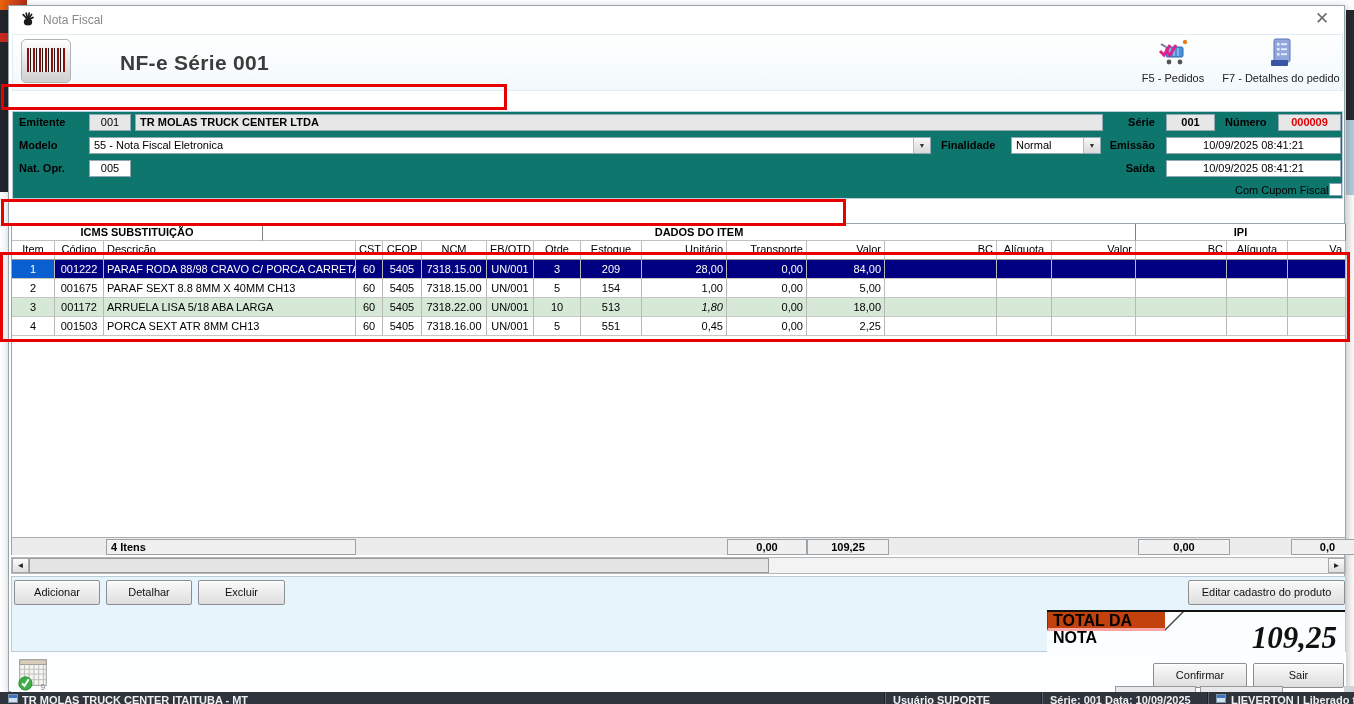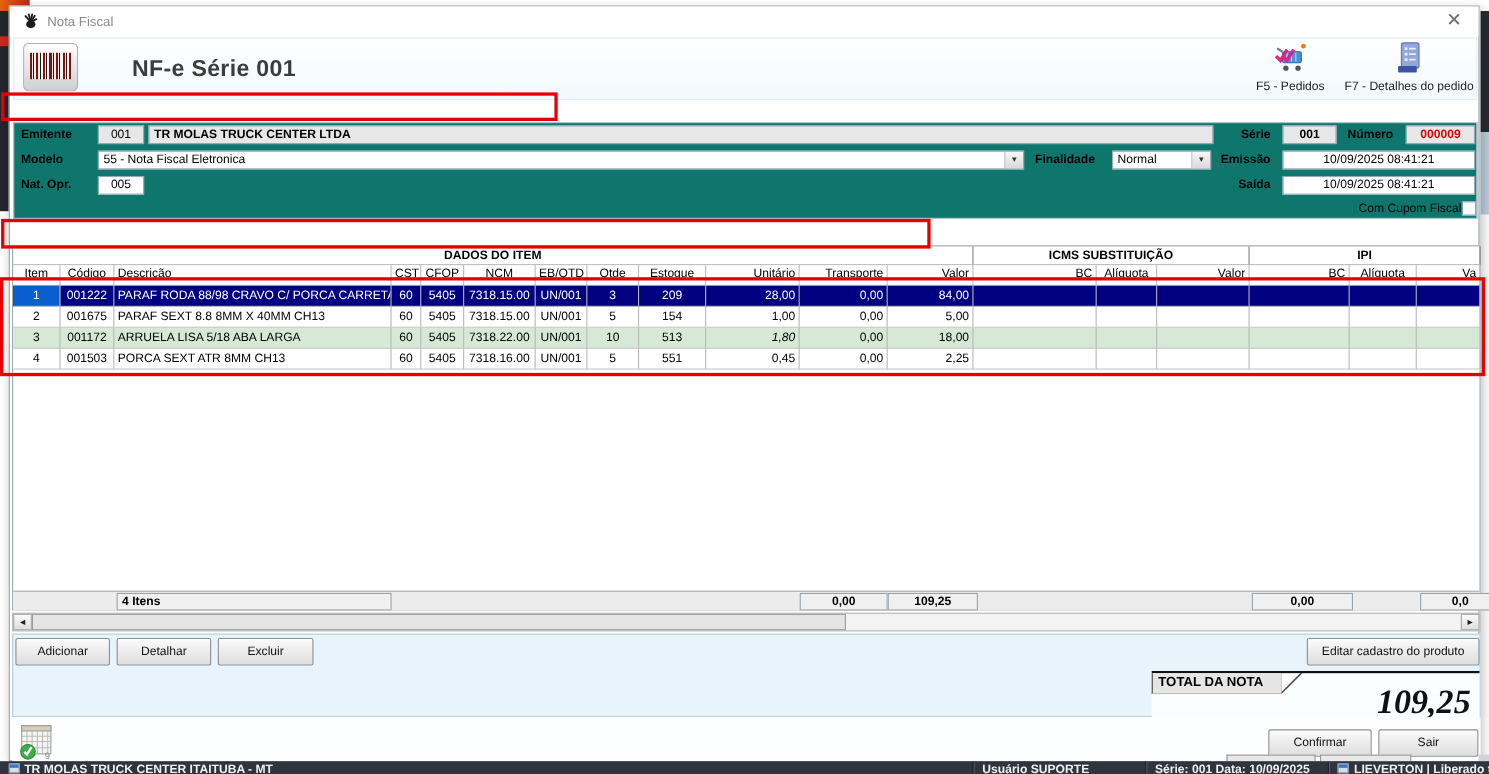--- a/index.html
+++ b/index.html
@@ -108,22 +108,22 @@
 
   
   .bluepanel { position:absolute; left:2px; top:570px; width:1335px; height:76px;
     background:#e7f4fb; border:1px solid #b9cdd8; }
   .btn { position:absolute; height:25px; background:linear-gradient(#fafafa,#dedede);
     border:1px solid #8e8e8e; border-radius:2px; text-align:center; line-height:23px;
     color:#111; cursor:pointer; box-shadow:inset 0 1px 0 #fff; }
 
   .totalbox { position:absolute; left:1035px; top:33px; width:298px; height:43px;
     background:#fbfeff; border-top:2px solid #111; }
-  .totallabel { position:absolute; left:0; top:0; width:118px; height:19px; background:#e5e5e5;
-    border-left:1px solid #444; border-bottom:1px solid #fca5a5; font-weight:bold; font-size:12px;
+  .totallabel { position:absolute; left:0; top:0; width:118px; height:19px; background:#c2410c;
+    border-left:1px solid #444; border-bottom:3px solid #fca5a5; font-weight:bold; font-size:16px;
     line-height:17px; padding-left:5px; }
   .totallabel::before { content:""; position:absolute; left:100%; top:0; width:0; height:0;
     border-top:19px solid #444; border-right:19px solid transparent; }
   .totallabel::after { content:""; position:absolute; left:100%; top:0; width:0; height:0;
     border-top:17px solid #fff; border-right:17px solid transparent; }
   .totalvalue { position:absolute; right:8px; top:8px; font-family:"Liberation Serif", serif;
     font-size:31px; font-weight:bold; font-style:italic; color:#111; }
 
   
   .bottomstrip { position:absolute; left:2px; top:646px; width:1335px; height:40px; background:#fcfeff; }
@@ -234,22 +234,22 @@
       <span class="fbox ctr" style="left:1153px;top:48px;width:175px;">10/09/2025 08:41:21</span>
 
       <span style="position:absolute;left:1222px;top:72px;">Com Cupom Fiscal</span>
       <span class="chk" style="left:1316px;top:71px;"></span>
     </div>
 
     <div class="tabsrow tabs-items"><span class="tab sel"><span class="face"><u>I</u>tens da Nota</span></span><span class="tab"><span class="face"><u>P</u>edidos</span></span><span class="tab"><span class="face"><u>T</u>otais</span></span><span class="tab"><span class="face">Cobrança</span></span><span class="tab"><span class="face">Formas de Pagamento</span></span><span class="tab"><span class="face">Documentos Fiscais Referenciados</span></span><span class="tab"><span class="face">Notas Fiscais Referenciadas de Produto</span></span><span class="tab"></span></div>
 
     <div class="gridwrap">
       <div class="grouprow">
+          <span class="gcellg" style="width: 251px;">ICMS SUBSTITUIÇÃO</span>
           <span class="gcellg" style="width: 873px;">DADOS DO ITEM</span>
-          <span class="gcellg" style="width: 251px;">ICMS SUBSTITUIÇÃO</span>
           <span class="gcellg" style="width: 210px;">IPI</span>
         </div>
       <div class="colrow">
           <span class="gcellh ac" style="width: 43px;">Item</span>
           <span class="gcellh ac" style="width: 49px;">Código</span>
           <span class="gcellh al" style="width: 252px;">Descrição</span>
           <span class="gcellh ac" style="width: 27px;">CST</span>
           <span class="gcellh ac" style="width: 39px;">CFOP</span>
           <span class="gcellh ac" style="width: 65px;">NCM</span>
           <span class="gcellh ac" style="width: 47px;">EB/QTD</span>

